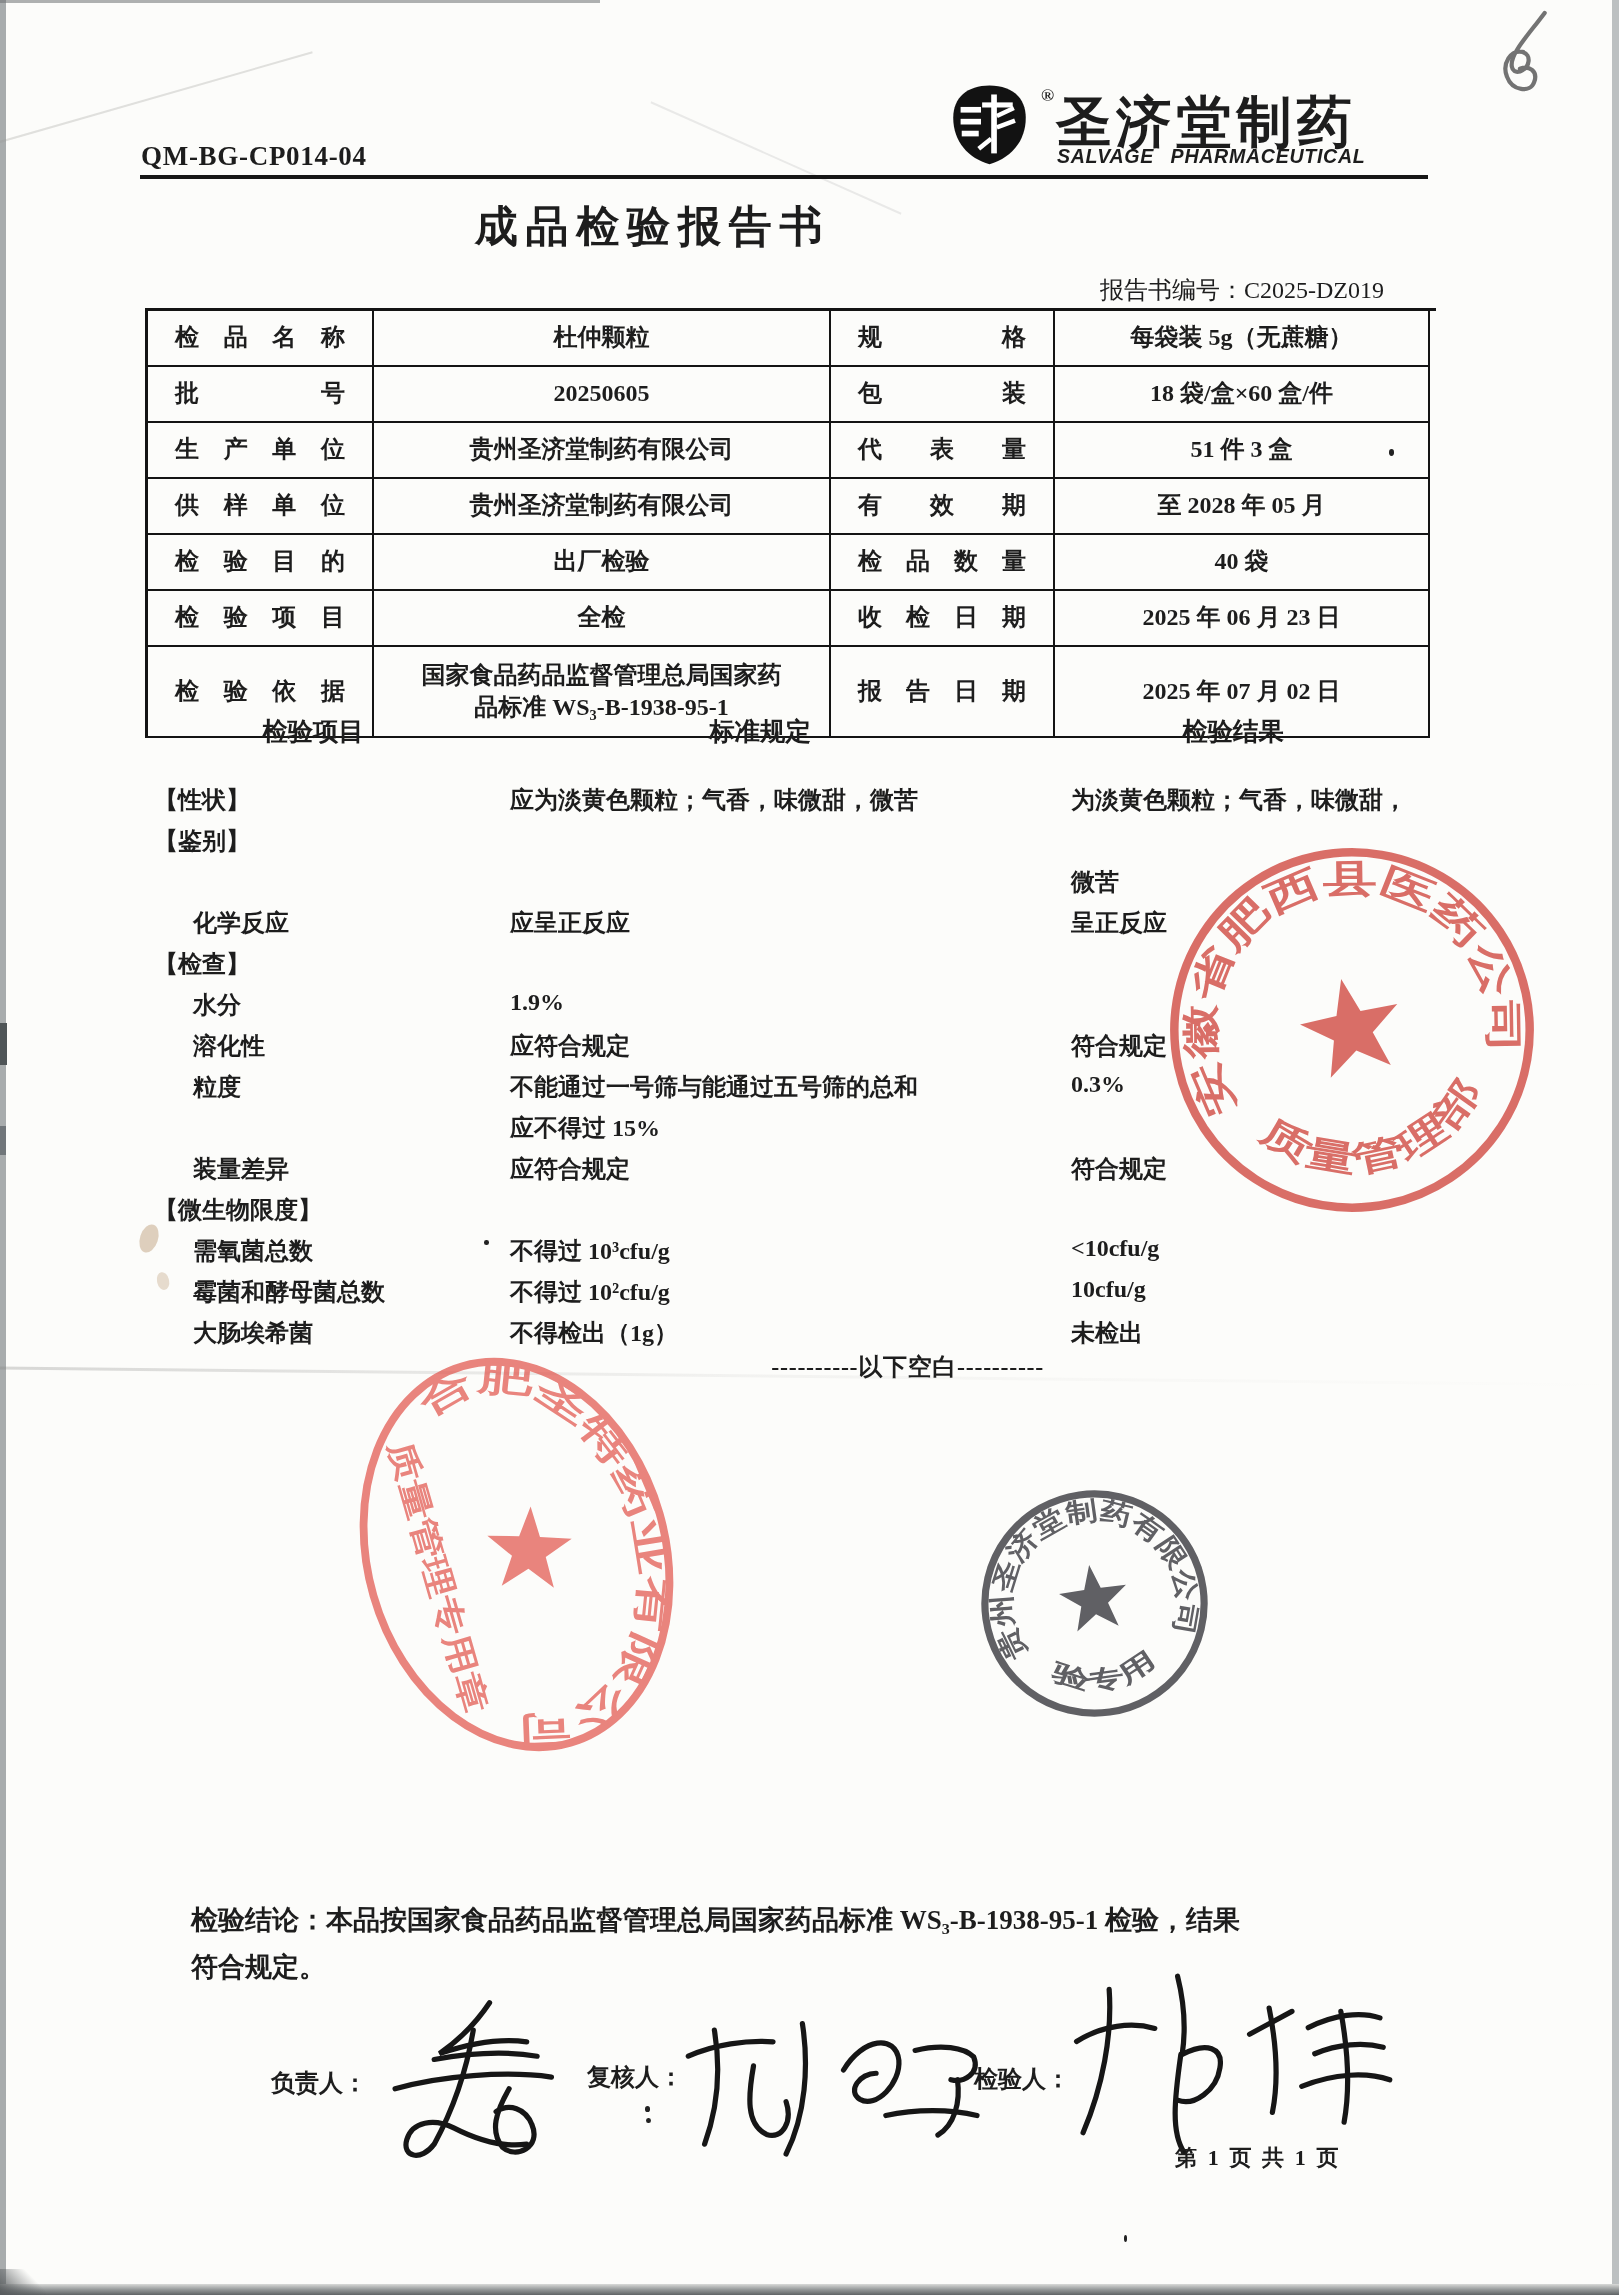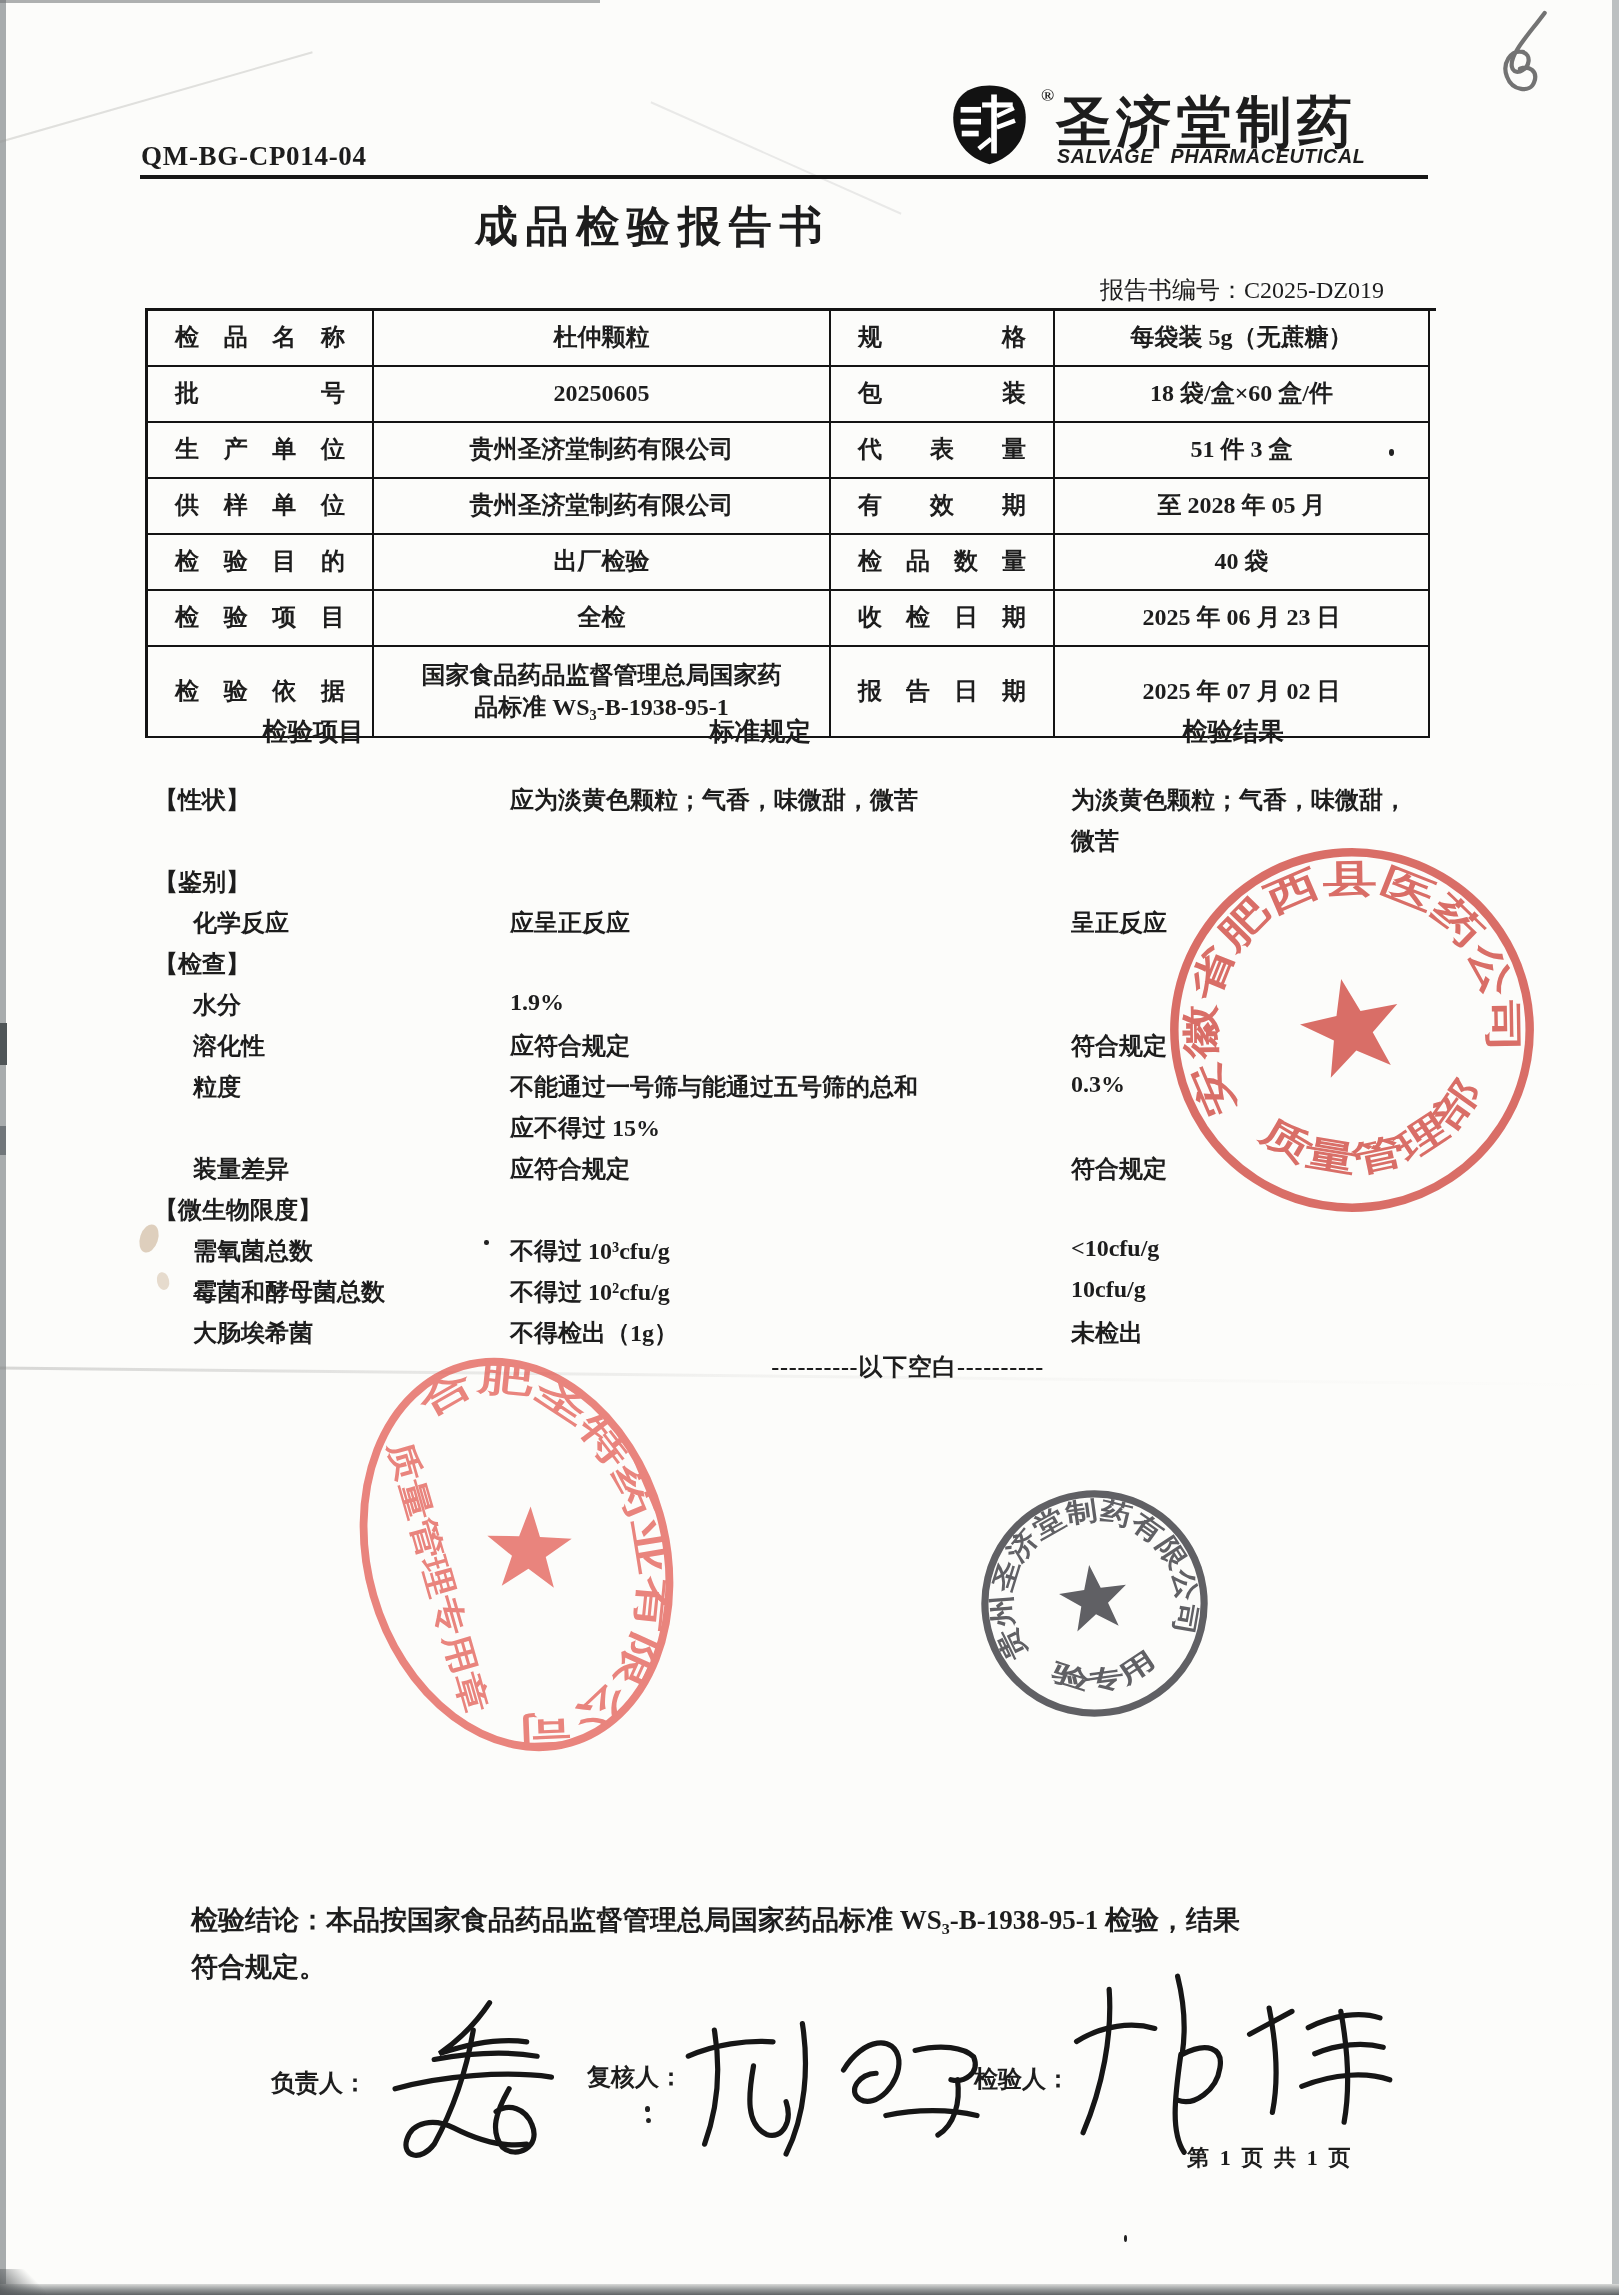--- a/index.html
+++ b/index.html
@@ -65,21 +65,21 @@
   .res-row.sub .res-item{padding-left:48px;}
   .end-note{position:absolute;left:626px;top:1351px;width:418px;text-align:right;font-size:24px;font-weight:700;letter-spacing:0.7px;}
 
   
   .conclusion{position:absolute;left:191px;top:1897px;width:1272px;font-size:27px;font-weight:700;line-height:1.75;}
   .sig-label{position:absolute;font-size:24px;font-weight:700;}
   .sig-label-1{left:271px;top:2067px;}
   .sig-label-2{left:587px;top:2061px;}
   .sig-label-3{left:974px;top:2063px;}
   .sig{position:absolute;}
-  .page-footer{position:absolute;left:1175px;top:2143px;font-size:22px;font-weight:700;letter-spacing:2.6px;margin-left:12px;}
+  .page-footer{position:absolute;left:1175px;top:2143px;font-size:22px;font-weight:700;letter-spacing:2.6px;}
 
   
   .stamp{position:absolute;}
   .stamp-feixi{left:1143px;top:821px;}
   .stamp-shengte{left:288px;top:1326px;}
   .stamp-dark{left:964px;top:1473px;}
   .handwritten{position:absolute;left:1469px;top:9px;}
 </style>
 </head>
 <body>
@@ -248,29 +248,29 @@
 
   <div class="res-rows">
 
       <div class="res-row">
         <div class="res-item">【性状】</div>
         <div class="res-standard">应为淡黄色颗粒；气香，味微甜，微苦</div>
         <div class="res-result">为淡黄色颗粒；气香，味微甜，</div>
       </div>
 
       <div class="res-row">
+        <div class="res-item">【鉴别】</div>
+        <div class="res-standard"></div>
+        <div class="res-result"></div>
+      </div>
+
+      <div class="res-row">
         <div class="res-item"></div>
         <div class="res-standard"></div>
         <div class="res-result">微苦</div>
-      </div>
-
-      <div class="res-row">
-        <div class="res-item">【鉴别】</div>
-        <div class="res-standard"></div>
-        <div class="res-result"></div>
       </div>
 
       <div class="res-row sub">
         <div class="res-item">化学反应</div>
         <div class="res-standard">应呈正反应</div>
         <div class="res-result">呈正反应</div>
       </div>
 
       <div class="res-row">
         <div class="res-item">【检查】</div>

